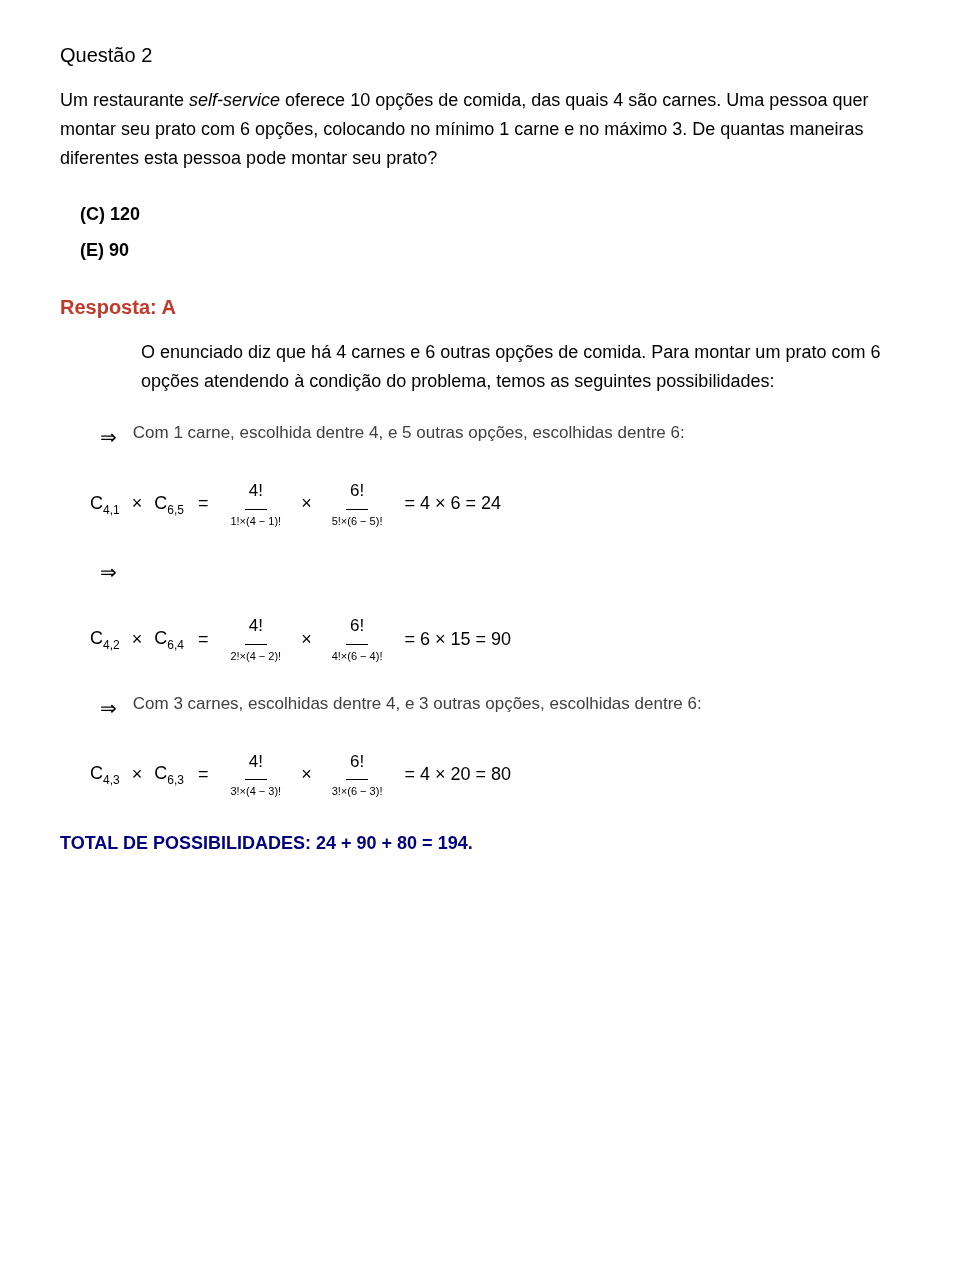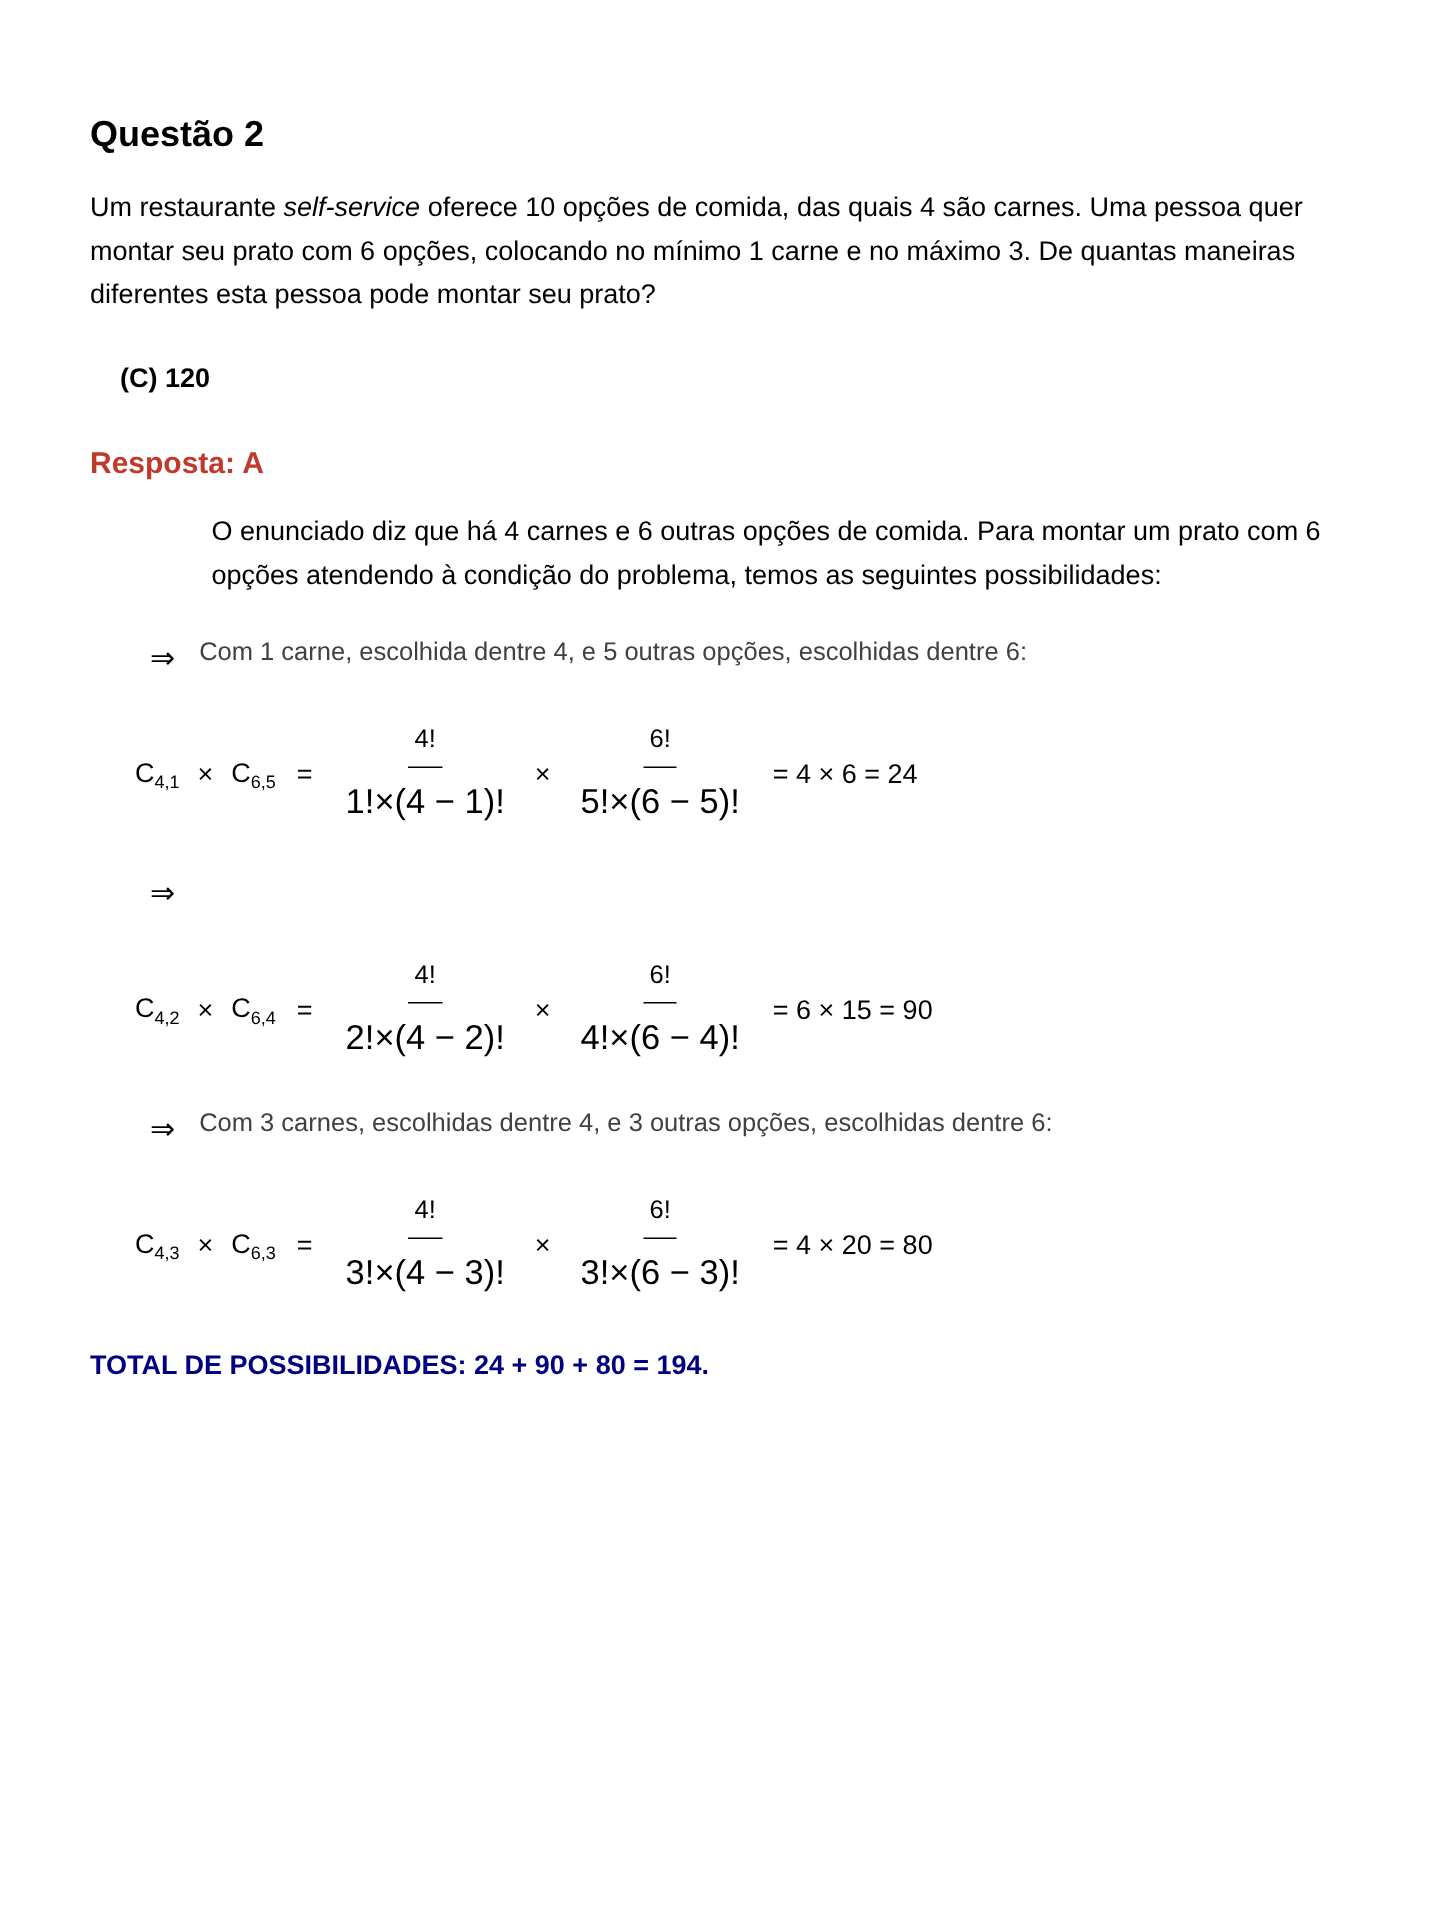--- a/index.html
+++ b/index.html
@@ -13,24 +13,23 @@
       font-family: 'Arial', sans-serif;
       font-size: 18px;
       color: #000000;
       width: 960px;
       min-height: 1278px;
       padding: 40px 60px 60px 60px;
       line-height: 1.5;
     }
 
     .question-title {
-      font-size: 24px;
-      font-weight: bold;
+      font-size: 20px;
+      font-weight: normal;
       margin-bottom: 16px;
-      margin-top: 32px;
     }
 
     .question-text {
       margin-bottom: 8px;
       line-height: 1.6;
     }
 
     .question-text em {
       font-style: italic;
     }
@@ -113,21 +112,21 @@
 
     .frac .num {
       border-bottom: 1.5px solid #000;
       padding: 0 4px 2px 4px;
       font-size: 17px;
       text-align: center;
     }
 
     .frac .den {
       padding: 2px 4px 0 4px;
-      font-size: 23px;
+      font-size: 11px;
       text-align: center;
     }
 
     .times {
       font-size: 18px;
       margin: 0 4px;
     }
 
     .equals {
       font-size: 18px;
@@ -147,20 +146,21 @@
 <div class="question-title">Questão 2</div>
 
 <div class="question-text">
   Um restaurante <em>self-service</em> oferece 10 opções de comida, das quais 4 são carnes.
   Uma pessoa quer montar seu prato com 6 opções, colocando no mínimo 1 carne e no máximo 3.
   De quantas maneiras diferentes esta pessoa pode montar seu prato?
 </div>
 
 <div class="options">
   <div><span>(C)</span> <span>120</span></div>
+  <div><span>(E)</span> <span>90</span></div>
 </div>
 
 <div class="answer-label">
   <span>Resposta:</span> <span style="color:#c0392b;">A</span>
 </div>
 
 <div class="explanation-text">
   O enunciado diz que há 4 carnes e 6 outras opções de comida. Para montar um prato com 6 opções atendendo à condição do problema, temos as seguintes possibilidades:
 </div>
 

